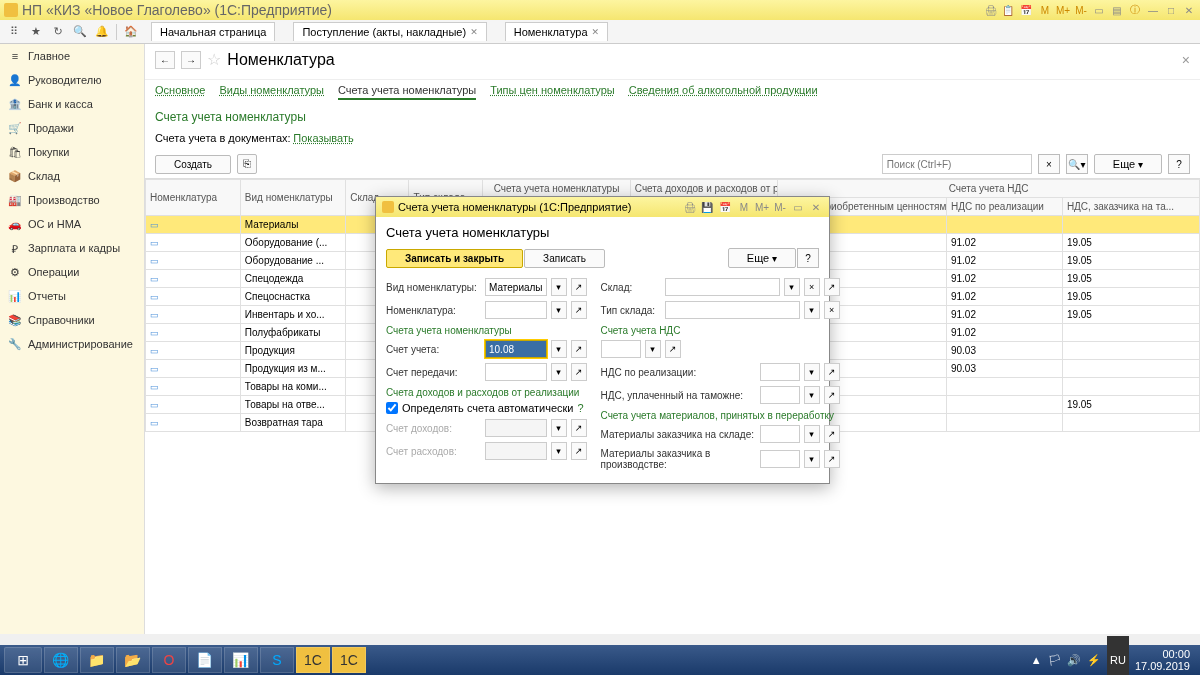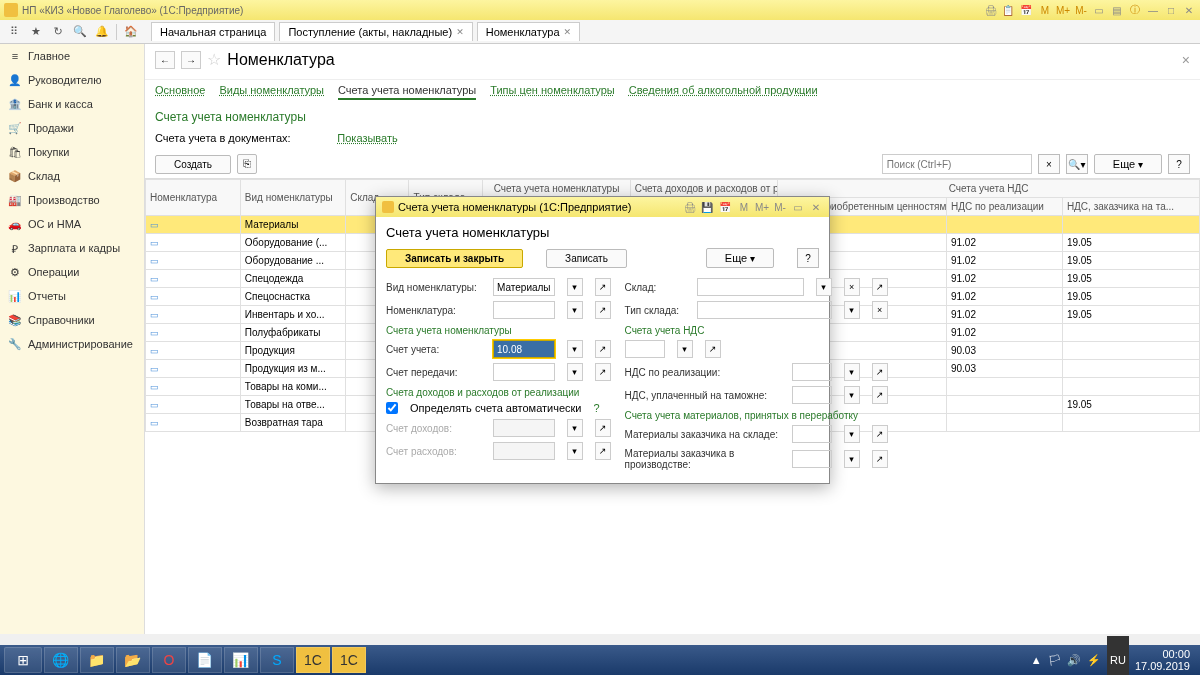--- a/index.html
+++ b/index.html
@@ -1,68 +1,68 @@
 <!DOCTYPE html>
 <html><head>
 <meta charset="utf-8">
 <style>
 * { box-sizing: border-box; margin: 0; padding: 0; font-family: Arial, sans-serif; font-size: 11px; }
 body { background: #f0f0f0; width: 1200px; height: 675px; overflow: hidden; position: relative; }
 .titlebar { height: 20px; background: linear-gradient(#fdf5a0,#f5e670); display: flex; align-items: center; padding: 0 4px; gap: 4px; }
 .titlebar .logo { width: 14px; height: 14px; background: #f0c040; border-radius: 2px; }
-.titlebar .title { color: #666; font-size: 10px; flex: 1; }
+.titlebar .title { color: #666; font-size: 14px; flex: 1; }
 .titlebar .ticon { width: 14px; height: 14px; display: inline-flex; align-items: center; justify-content: center; color: #888; font-size: 10px; cursor: pointer; }
 .toolbar { height: 24px; background: #f5f5f5; border-bottom: 1px solid #ccc; display: flex; align-items: center; padding: 0 4px; gap: 2px; }
 .toolbar .tbtn { width: 20px; height: 20px; display: inline-flex; align-items: center; justify-content: center; color: #555; cursor: pointer; }
 .toolbar .sep { width: 1px; height: 16px; background: #ccc; margin: 0 2px; }
-.tabs { display: flex; align-items: center; gap: 4px; margin-left: 8px; }
+.tabs { display: flex; align-items: center; gap: 18px; margin-left: 8px; }
 .tab { padding: 3px 8px; background: #fff; border: 1px solid #ccc; border-bottom: none; font-size: 10px; display: flex; align-items: center; gap: 4px; cursor: pointer; }
 .tab.active { background: #fff; }
 .tab .x { color: #888; font-size: 9px; }
 .main { display: flex; height: 590px; }
 .sidebar { width: 145px; background: #fdf8e0; border-right: 1px solid #ddd; }
 .sidebar .item { display: flex; align-items: center; gap: 6px; padding: 5px 8px; cursor: pointer; color: #333; }
 .sidebar .icon { width: 14px; height: 14px; display: inline-flex; align-items: center; justify-content: center; font-size: 11px; }
 .content { flex: 1; background: #fff; display: flex; flex-direction: column; position: relative; }
 .page-head { padding: 6px 10px; border-bottom: 1px solid #eee; }
 .nav-row { display: flex; align-items: center; gap: 6px; margin-bottom: 4px; }
 .nav-btn { width: 20px; height: 18px; border: 1px solid #ccc; background: #fafafa; display: inline-flex; align-items: center; justify-content: center; cursor: pointer; font-size: 10px; }
 .star { color: #ccc; font-size: 16px; }
 .page-title { font-size: 16px; font-weight: normal; }
 .close-x { margin-left: auto; color: #999; font-size: 14px; cursor: pointer; }
 .subtabs { display: flex; gap: 14px; padding: 4px 10px; font-size: 10px; }
 .subtabs a { color: #2a7a2a; text-decoration: underline dotted; cursor: pointer; }
 .subtabs a.active { color: #333; text-decoration: none; border-bottom: 2px solid #2a7a2a; padding-bottom: 2px; }
 .section-title { color: #2a7a2a; padding: 6px 10px; font-size: 12px; }
 .docs-row { padding: 2px 10px 6px; font-size: 10px; }
-.docs-row a { color: #2a7a2a; text-decoration: underline dotted; margin-left: 44px; }
+.docs-row a { color: #2a7a2a; text-decoration: underline dotted; }
 .action-row { display: flex; align-items: center; gap: 6px; padding: 4px 10px; }
 .btn { border: 1px solid #bbb; background: #fafafa; padding: 3px 18px; cursor: pointer; border-radius: 2px; font-size: 10px; }
 .btn.icon-only { padding: 3px 5px; }
 .search-input { margin-left: auto; width: 150px; height: 20px; border: 1px solid #ccc; padding: 0 4px; font-size: 10px; color: #999; }
 .qbtn { width: 22px; height: 20px; border: 1px solid #bbb; background: #fafafa; display: inline-flex; align-items: center; justify-content: center; cursor: pointer; font-size: 10px; }
 .grid { flex: 1; overflow: auto; border-top: 1px solid #ddd; }
 table { border-collapse: collapse; width: 100%; table-layout: fixed; }
 th, td { border: 1px solid #e0e0e0; padding: 3px 4px; font-size: 10px; text-align: left; white-space: nowrap; overflow: hidden; }
 th { background: #f8f8f8; font-weight: normal; color: #555; }
 th.group { text-align: center; }
 tr.sel td { background: #ffe97a; }
 .row-icon { color: #4a90d9; font-size: 9px; }
 .modal { position: absolute; left: 375px; top: 196px; width: 455px; background: #fff; border: 1px solid #888; box-shadow: 0 4px 16px rgba(0,0,0,0.3); z-index: 10; }
 .modal-title { height: 20px; background: linear-gradient(#fdf5a0,#f5e670); display: flex; align-items: center; padding: 0 6px; font-size: 10px; gap: 4px; }
 .modal-title .mlogo { width: 12px; height: 12px; background: #f0c040; border-radius: 2px; }
 .modal-title .spacer { flex: 1; }
 .modal-title .micon { width: 14px; height: 14px; display: inline-flex; align-items: center; justify-content: center; color: #888; font-size: 10px; cursor: pointer; }
 .modal-body { padding: 8px 10px; }
 .modal-h { font-size: 13px; margin-bottom: 8px; }
-.modal-actions { display: flex; gap: 23px; margin-bottom: 10px; align-items: center; }
+.modal-actions { display: flex; gap: 1px; margin-bottom: 10px; align-items: center; }
 .btn-primary { background: #ffe97a; border: 1px solid #c9a800; font-weight: bold; }
 .form-cols { display: flex; gap: 14px; }
 .form-col { flex: 1; }
-.frow { display: flex; align-items: center; gap: 12px; margin-bottom: 5px; }
+.frow { display: flex; align-items: center; gap: 4px; margin-bottom: 5px; }
 .flabel { width: 95px; font-size: 10px; color: #333; }
 .finput { flex: 1; height: 18px; border: 1px solid #ccc; padding: 0 3px; font-size: 10px; display: flex; align-items: center; }
 .finput.sel { background: #3a6ea5; color: #fff; border: 1px solid #c9a800; outline: 1px solid #ffcc00; }
 .fbtn { width: 16px; height: 18px; border: 1px solid #ccc; background: #fafafa; display: inline-flex; align-items: center; justify-content: center; font-size: 9px; cursor: pointer; }
 .group-h { color: #2a7a2a; font-size: 10px; margin: 6px 0 4px; }
 .chk { width: 12px; height: 12px; }
 .taskbar { position: absolute; bottom: 0; left: 0; right: 0; height: 30px; background: linear-gradient(#3a5a8a,#1a3a6a); display: flex; align-items: center; padding: 0 4px; gap: 2px; }
 .taskbar .tkbtn { width: 34px; height: 26px; background: rgba(255,255,255,0.1); border: 1px solid rgba(255,255,255,0.15); display: inline-flex; align-items: center; justify-content: center; color: #fff; font-size: 14px; cursor: pointer; }
 .taskbar .start { width: 38px; border-radius: 2px; }
 .taskbar .tray { margin-left: auto; display: flex; align-items: center; gap: 6px; color: #fff; font-size: 9px; padding-right: 6px; }

